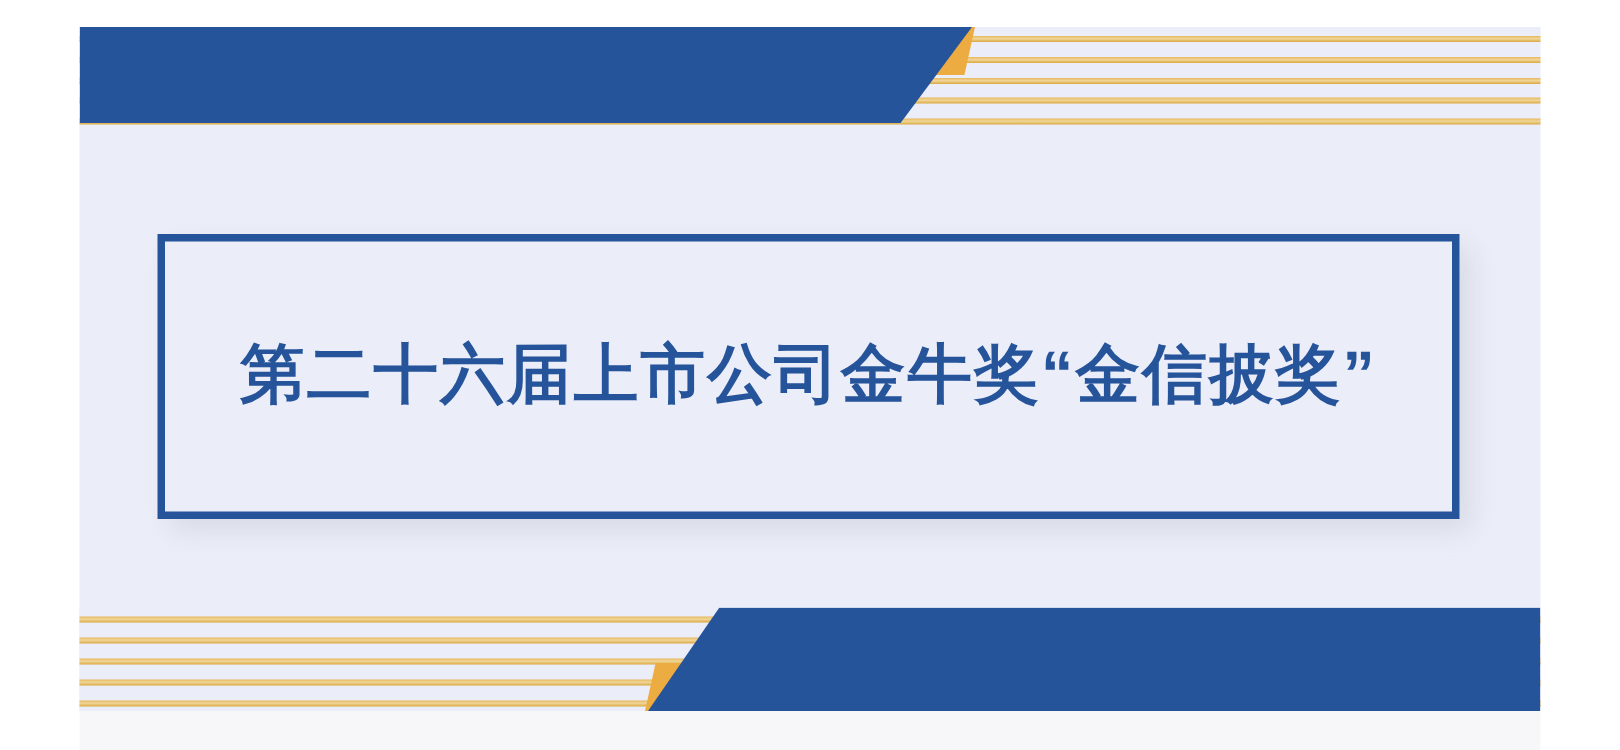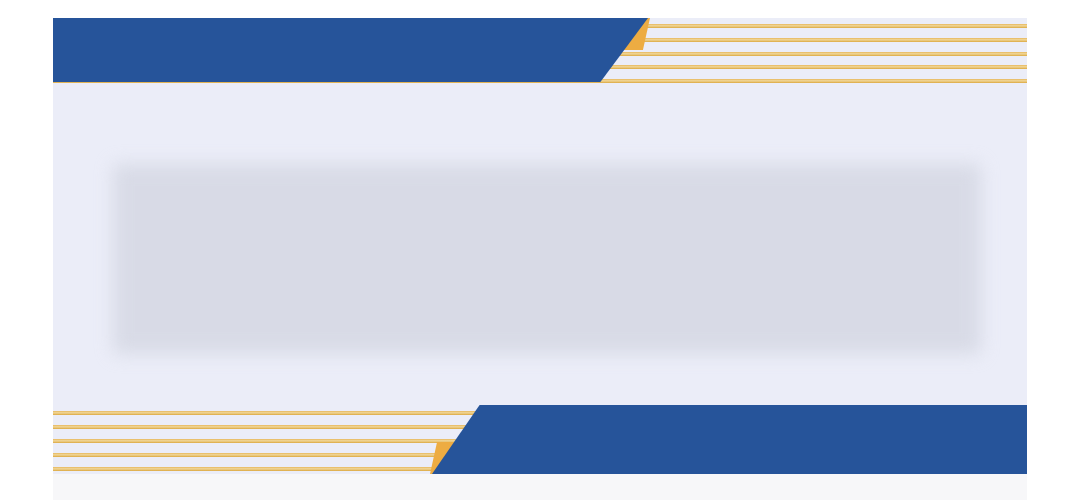--- a/index.html
+++ b/index.html
@@ -183,14 +183,17 @@
     <div class="rule" style="left:53px; top:425px; width:974px;"></div>
     <div class="rule" style="left:53px; top:439px; width:974px;"></div>
     <div class="rule" style="left:53px; top:453px; width:974px;"></div>
     <div class="rule" style="left:53px; top:467px; width:974px;"></div>
 
     <div class="shape-orange-bottom"></div>
     <div class="shape-blue-bottom"></div>
   </div>
 
   <div class="title-shadow"></div>
+  <div class="title-box">
+    <div class="title-text">第二十六届上市公司金牛奖“金信披奖”</div>
+  </div>
 
 </div>
 
 </body></html>

